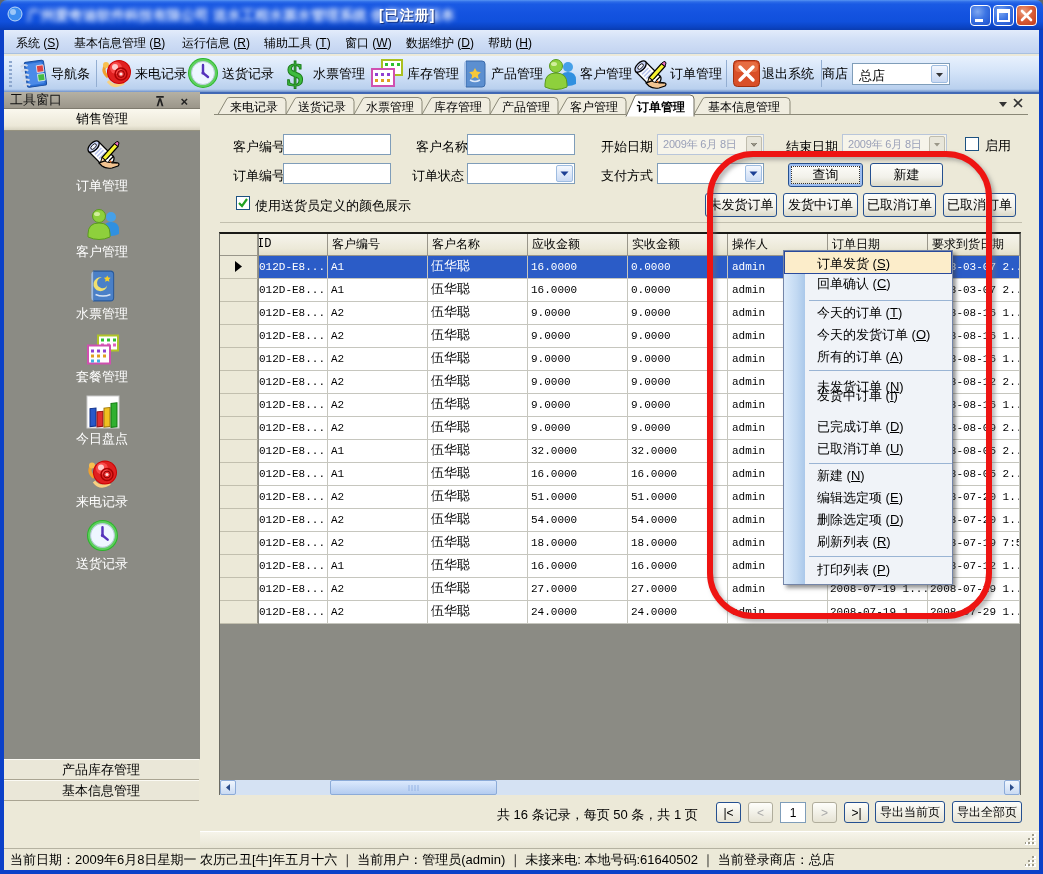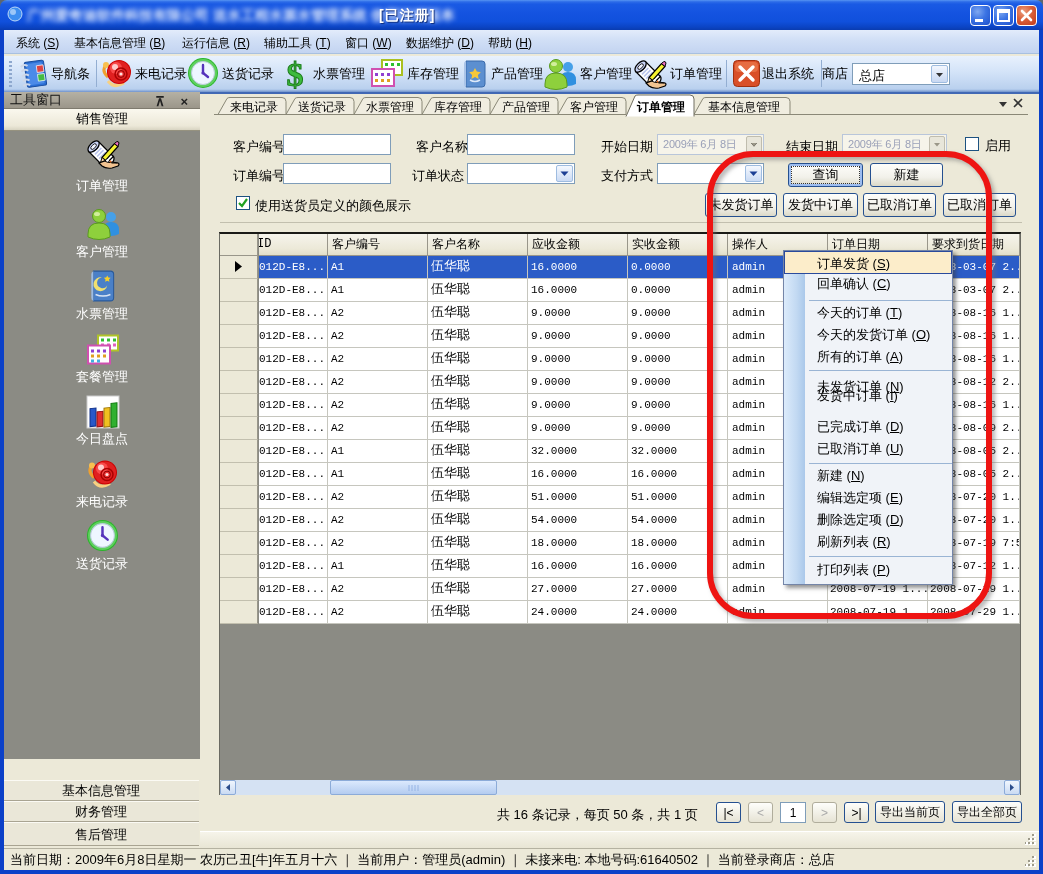--- a/index.html
+++ b/index.html
@@ -320,23 +320,22 @@
 <div class="abs sicon" style="top:519px"><svg width="34" height="34" viewBox="0 0 33 33">
         <circle cx="16" cy="16" r="15" fill="#2ab62a"></circle>
         <circle cx="16" cy="16" r="14" fill="#5ed05e"></circle>
         <circle cx="16" cy="16" r="11.5" fill="#eef6ff"></circle>
         <circle cx="16" cy="16" r="11.5" fill="none" stroke="#bcd" stroke-width="1"></circle>
         <path d="M16 8 V16 L21 20" stroke="#5533bb" stroke-width="2.4" fill="none" stroke-linecap="round"></path>
         <circle cx="16" cy="16" r="1.6" fill="#5533bb"></circle>
       </svg></div>
 <div class="abs scap" style="top:555px">送货记录</div>
 
+<div class="abs sbar" style="top:759px">产品库存管理</div>
 <div class="abs sbar" style="top:780px">基本信息管理</div>
-<div class="abs sbar" style="top:801px">财务管理</div>
-<div class="abs sbar" style="top:822px;height:24px;line-height:23px">售后管理</div>
 <style>
 
 #tabsvg{position:absolute;left:214px;top:90px}
 .tablbl{position:absolute;top:99px;font-size:12px;white-space:nowrap}
 
 .flbl{position:absolute;font-size:13px;white-space:nowrap}
 .finp{position:absolute;height:21px;background:#fff;border:1px solid #7f9db9}
 .combo{position:absolute;height:21px;background:#fff;border:1px solid #7f9db9}
 .combo .arr{position:absolute;right:1px;top:1px;width:17px;height:17px;background:linear-gradient(180deg,#f4f8fe,#cbdbf4);border:1px solid #9ebce0;border-radius:2px}
 .dcombo{position:absolute;height:21px;background:#f6f4ea;border:1px solid #b9c6da;color:#9aa0b8;font-size:11px;line-height:19px;padding-left:5px;letter-spacing:-0.2px}

